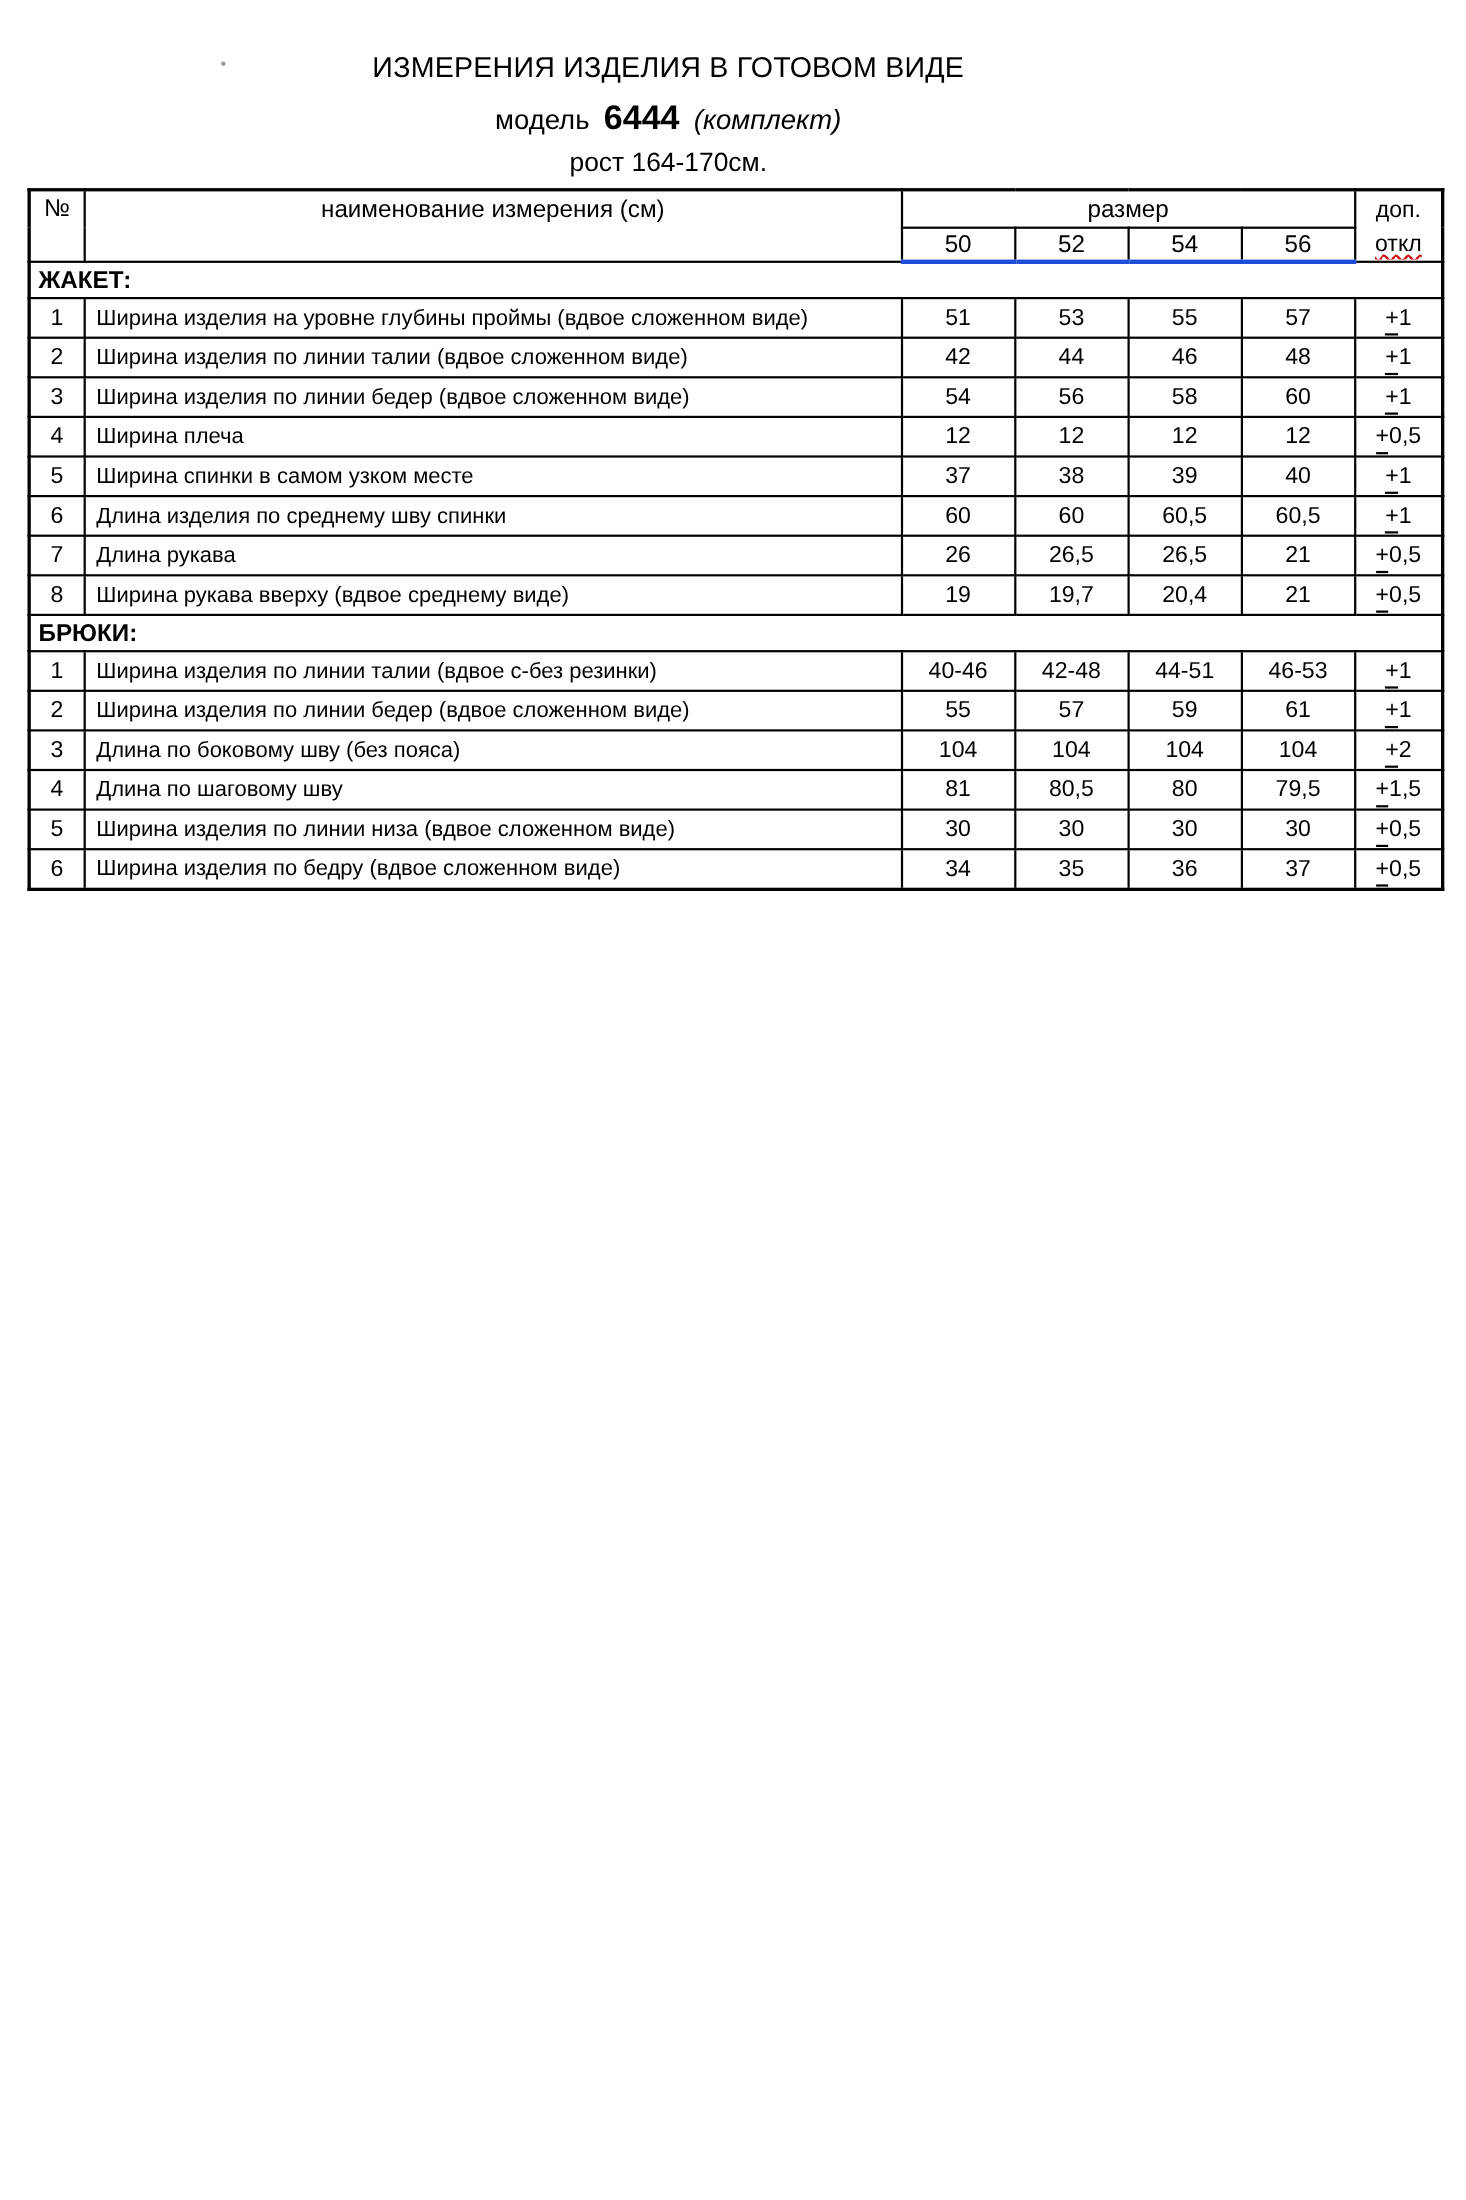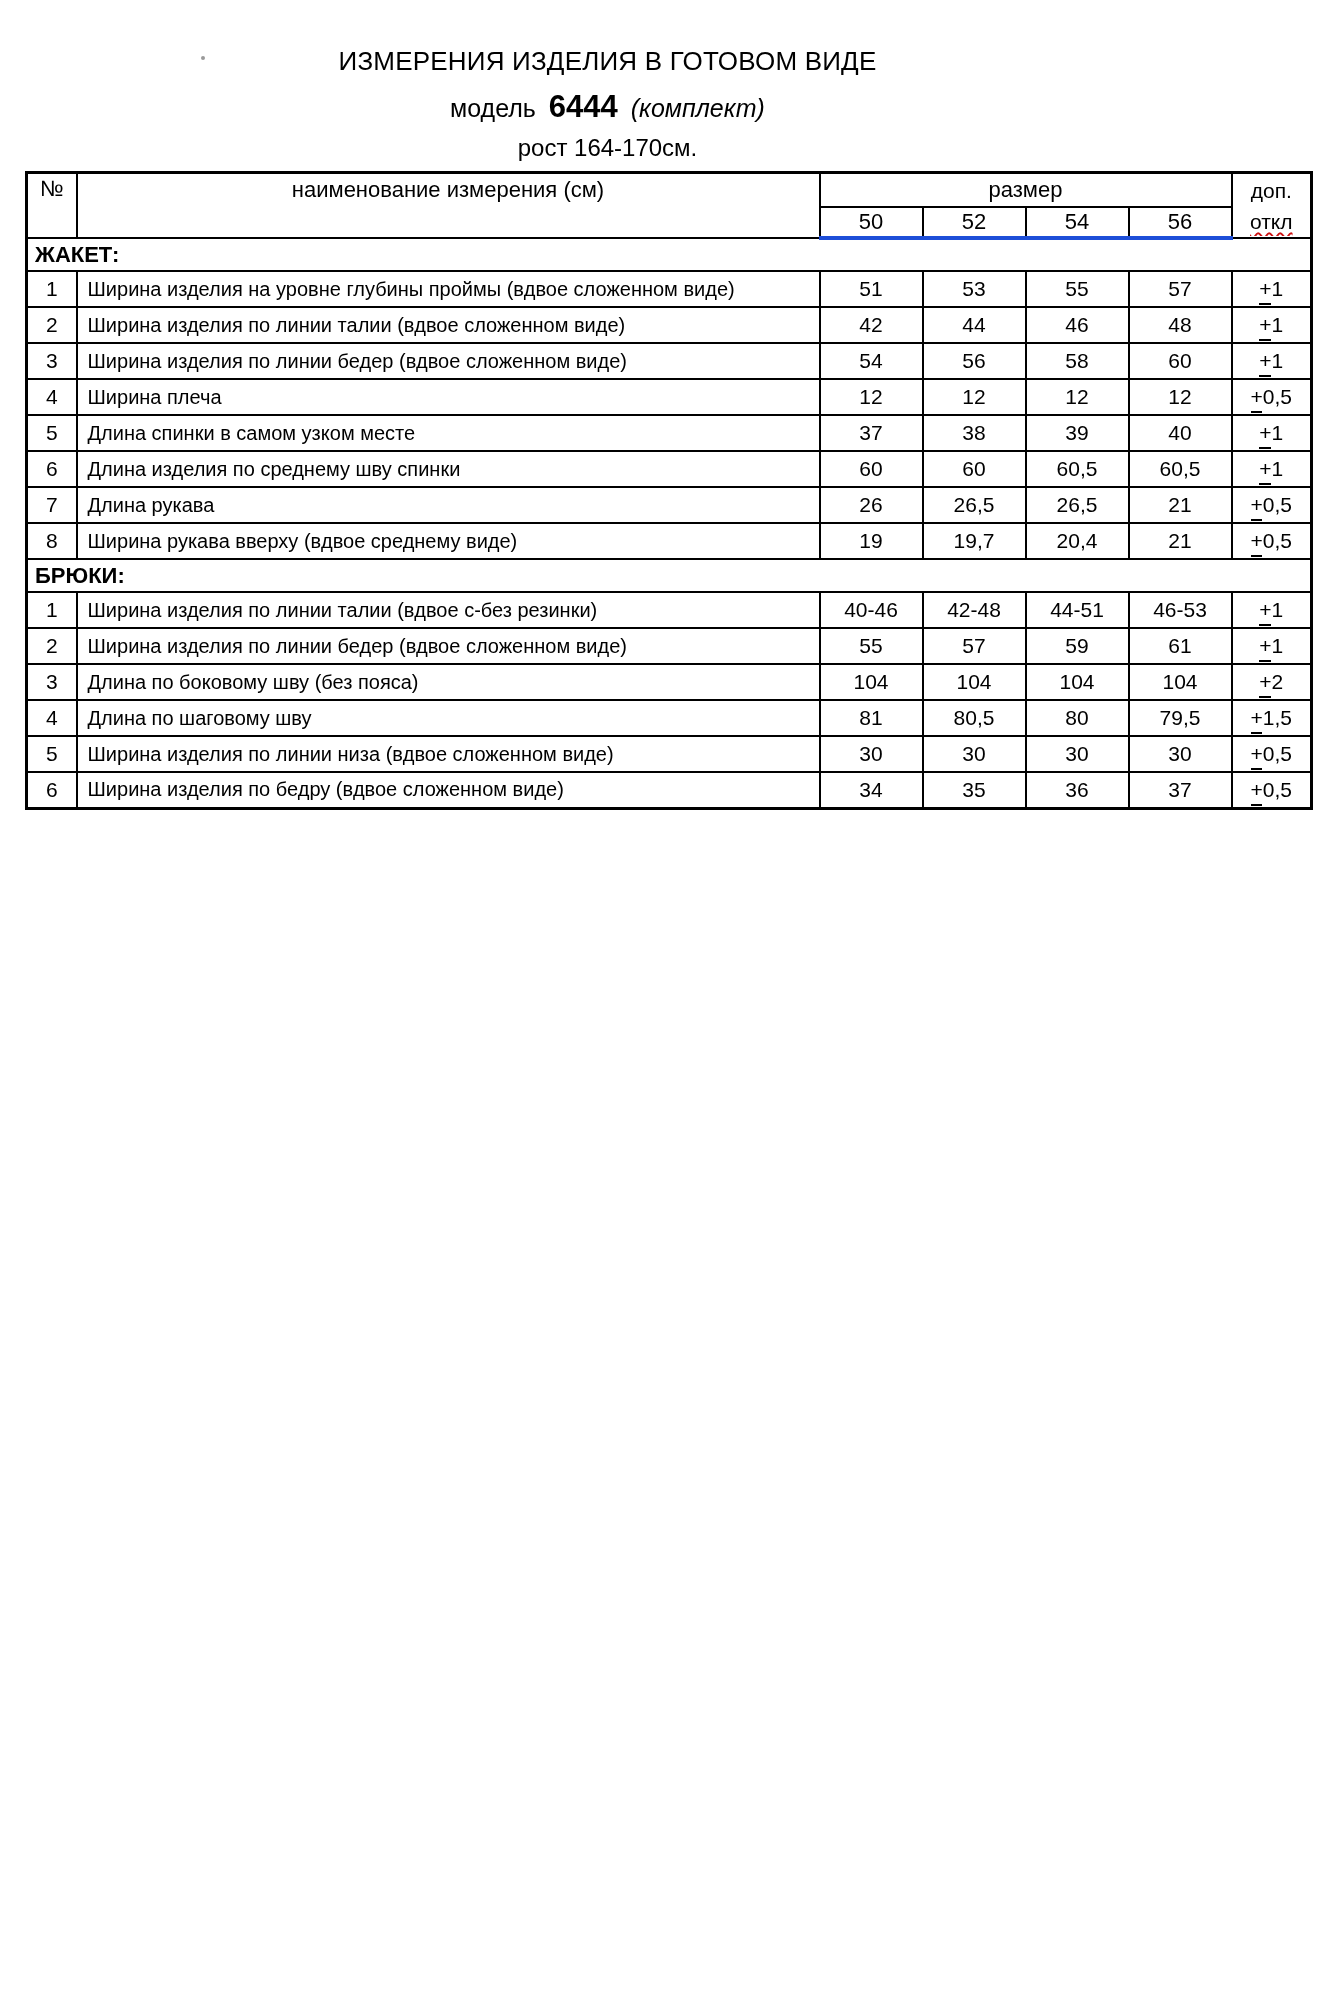--- a/index.html
+++ b/index.html
@@ -208,21 +208,21 @@
           <td class="num">4</td>
           <td class="name">Ширина плеча</td>
           <td class="val">12</td>
           <td class="val">12</td>
           <td class="val">12</td>
           <td class="val">12</td>
           <td class="tol"><span class="pm">+</span>0,5</td>
         </tr>
         <tr>
           <td class="num">5</td>
-          <td class="name">Длина спинки в самом узком месте</td>
+          <td class="name">Ширина спинки в самом узком месте</td>
           <td class="val">37</td>
           <td class="val">38</td>
           <td class="val">39</td>
           <td class="val">40</td>
           <td class="tol"><span class="pm">+</span>1</td>
         </tr>
         <tr>
           <td class="num">6</td>
           <td class="name">Длина изделия по среднему шву спинки</td>
           <td class="val">60</td>

